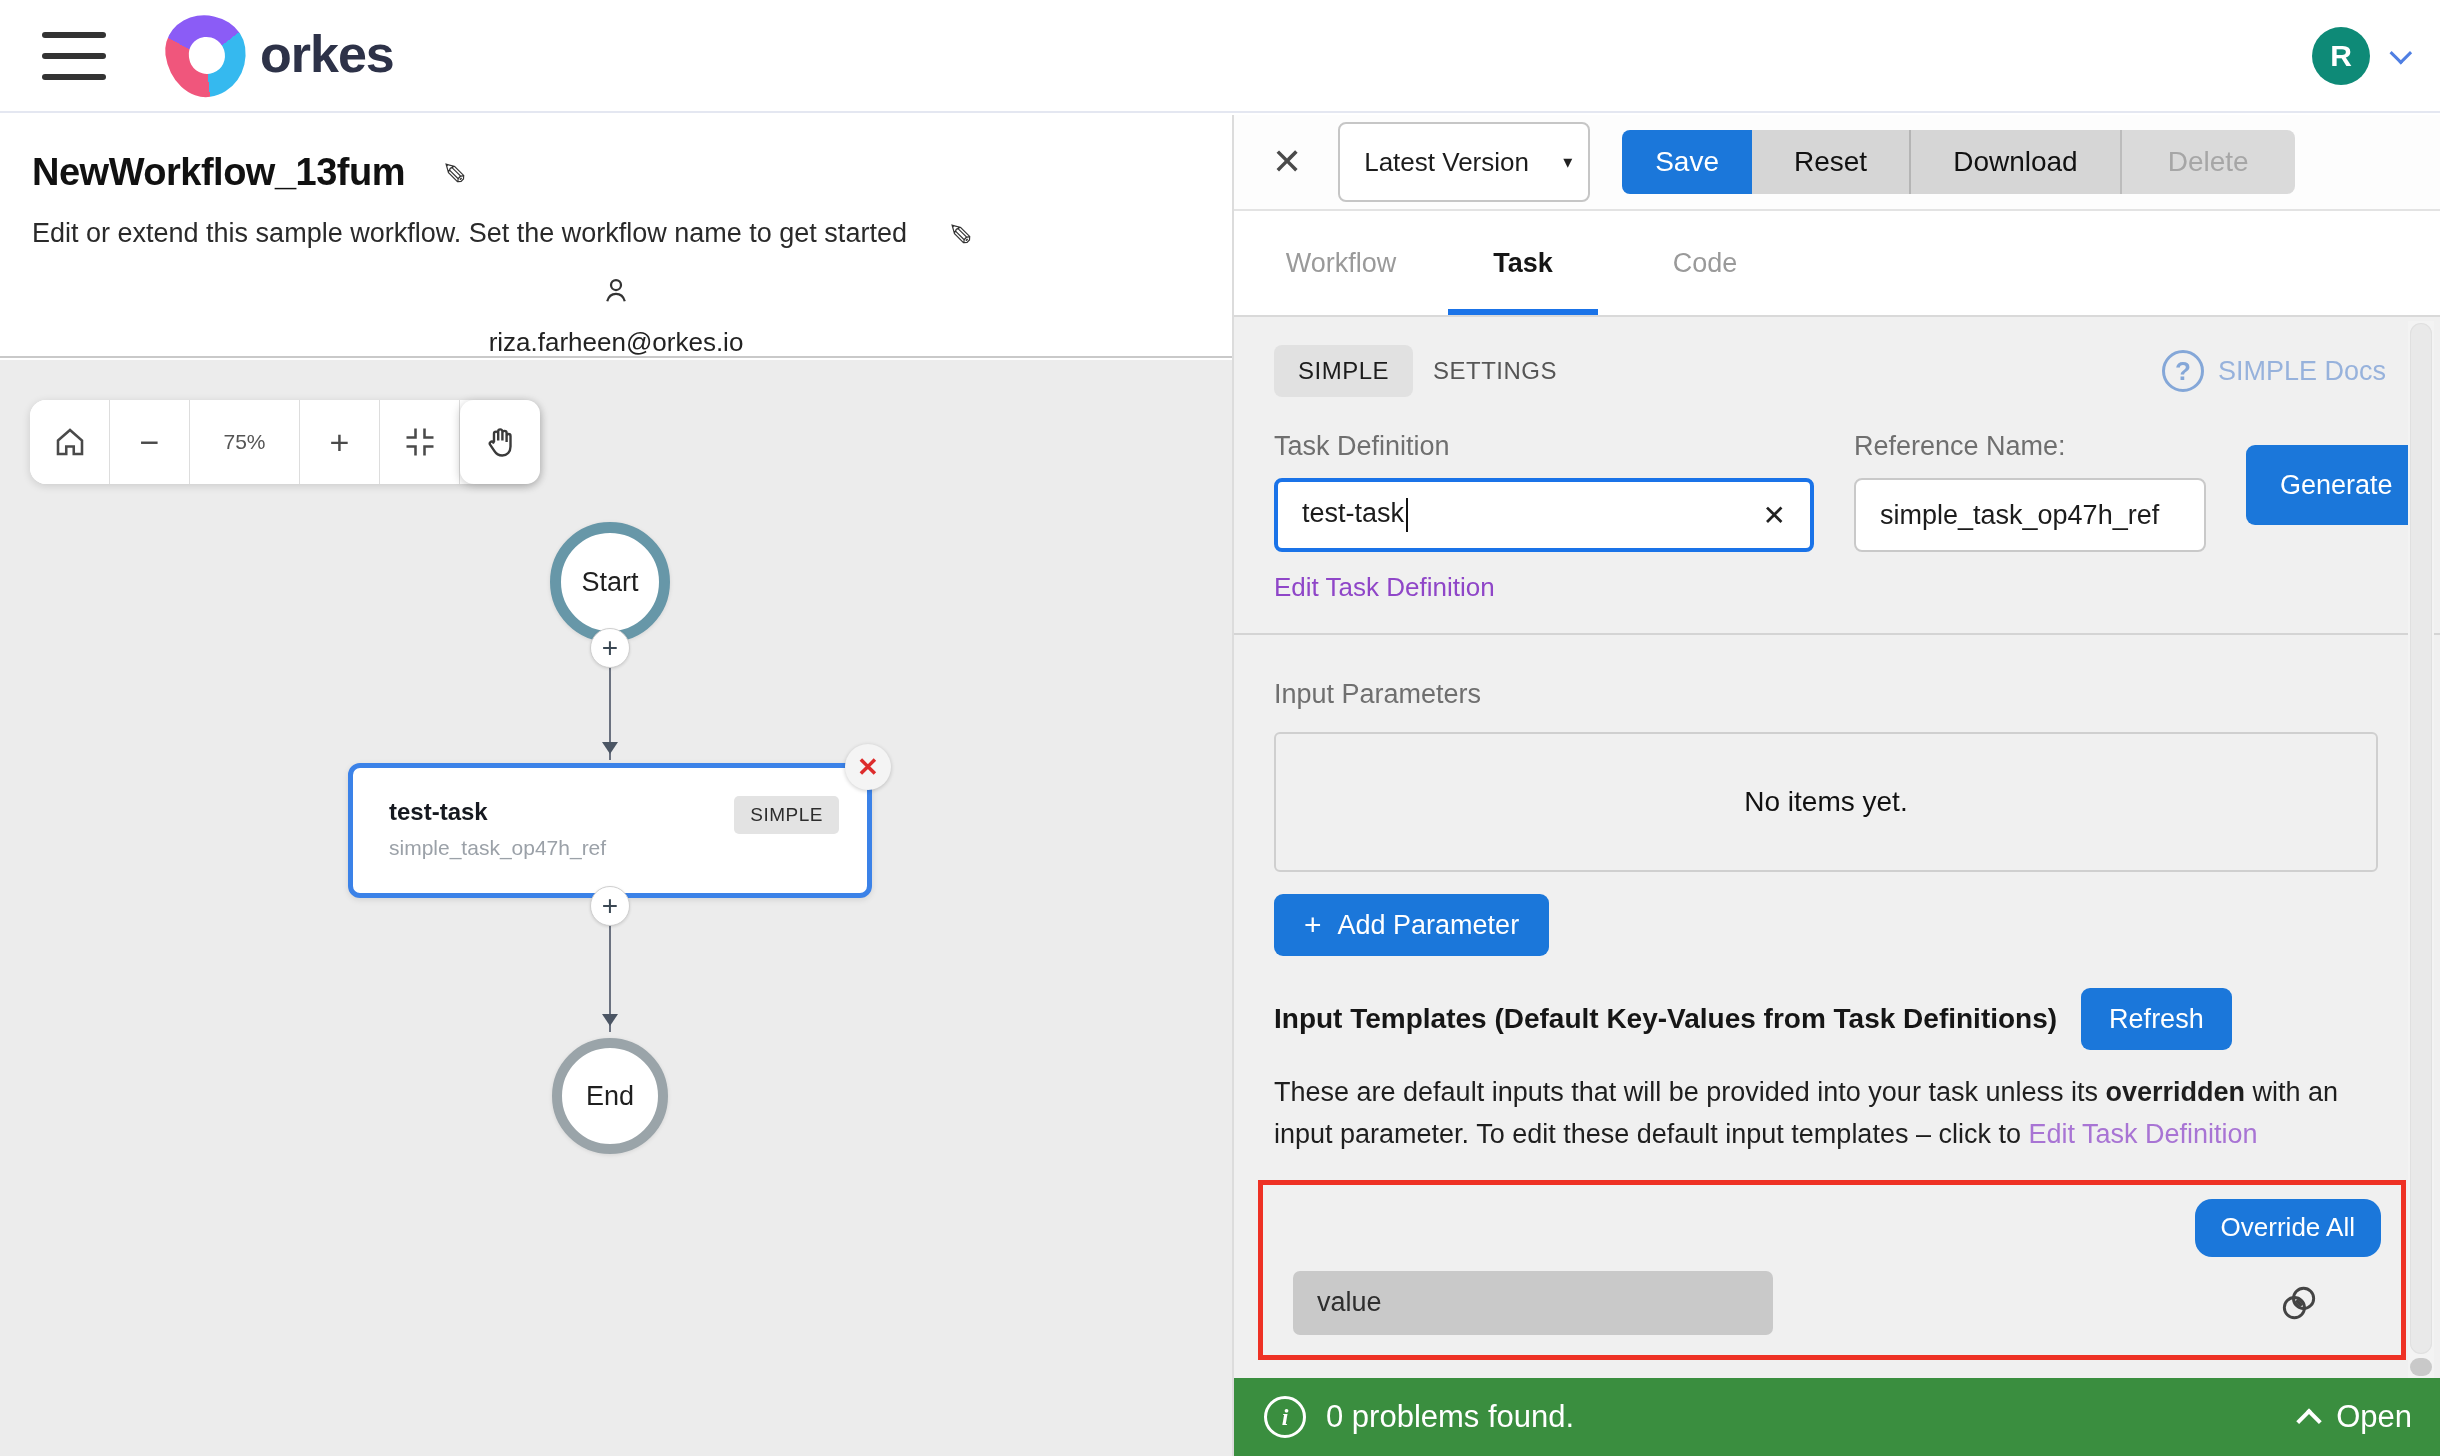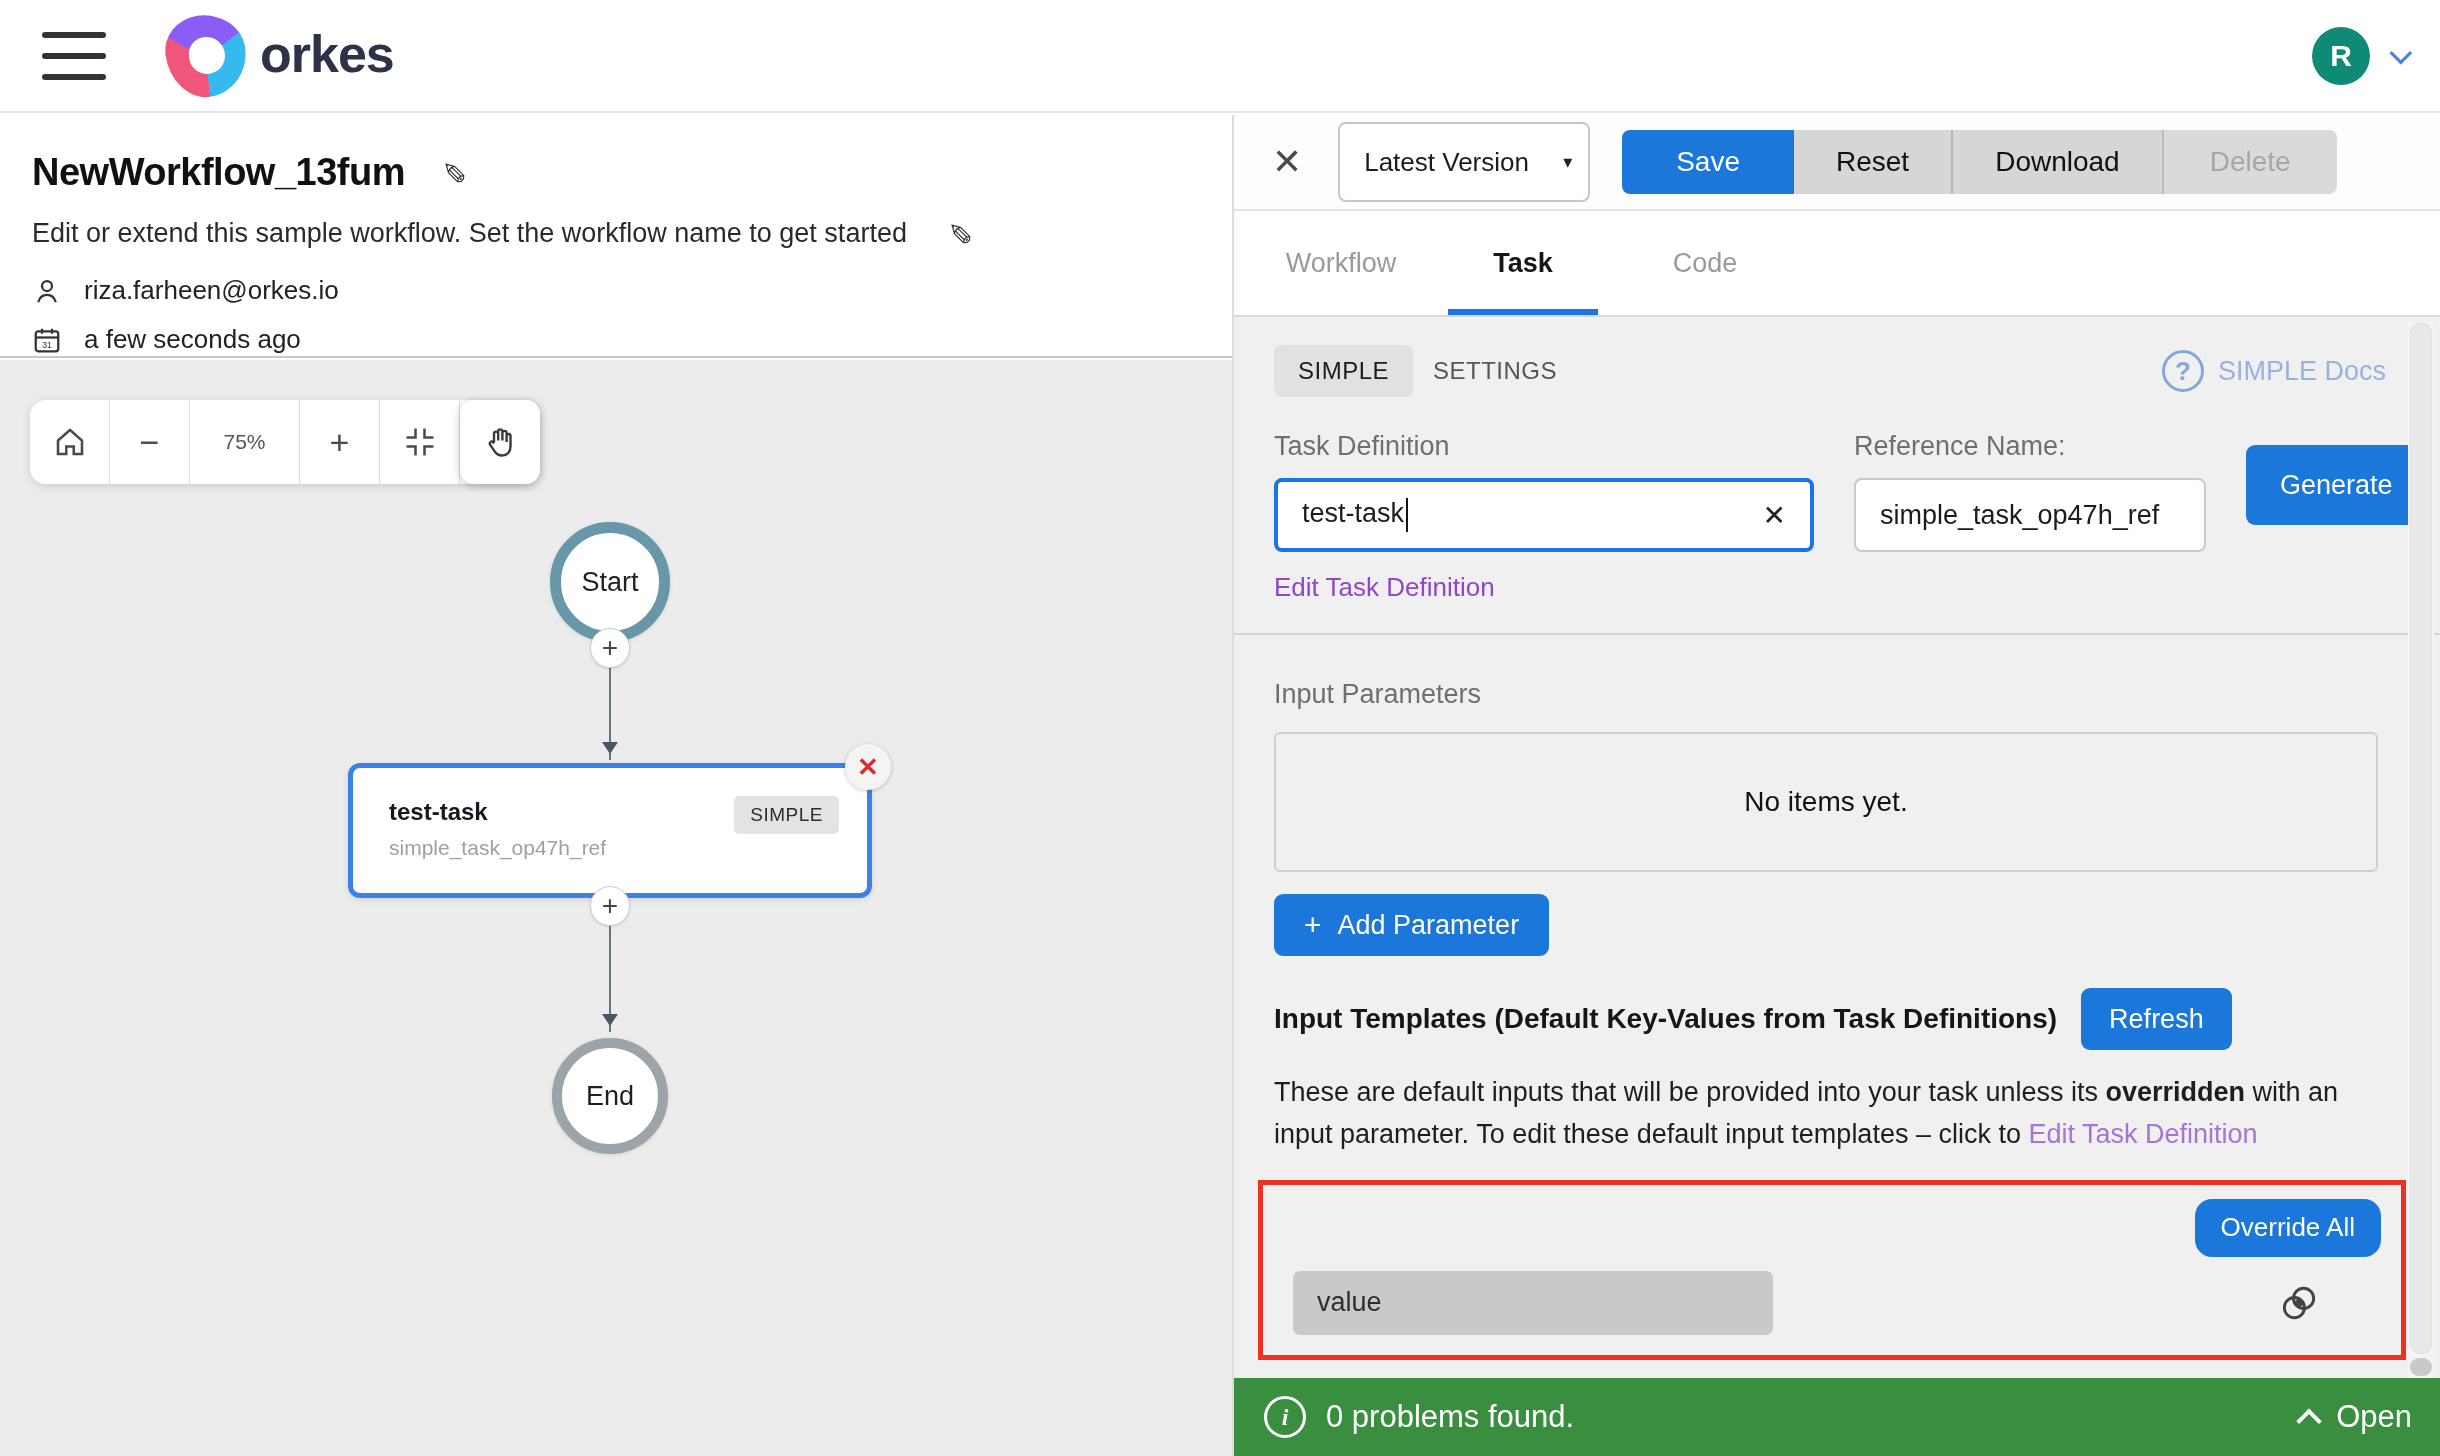--- a/index.html
+++ b/index.html
@@ -33,21 +33,21 @@
 
   
   .info { position:absolute; left:0; top:115px; width:1232px; height:243px; background:#fff;
     border-bottom:2px solid #c9c9c9; padding:36px 32px 0 32px; }
   .title-row { display:flex; align-items:center; gap:36px; }
   .wf-title { font-size:38px; font-weight:700; color:#111; letter-spacing:-0.5px; }
   .pencil { font-size:30px; color:#333; cursor:pointer; transform:rotate(90deg) scaleX(-1); display:inline-block; }
   .subtitle-row { display:flex; align-items:center; gap:40px; margin-top:22px; }
   .wf-subtitle { font-size:27px; color:#2a2a2a; }
   .meta-row { display:flex; align-items:center; gap:22px; margin-top:18px; color:#222; font-size:26px; }
-  .meta-row.first { margin-top:24px; }
+  .meta-row.first { margin-top:24px;flex-direction:column; }
   .micon { width:30px; height:30px; flex:0 0 auto; color:#333; }
 
   
   .canvas { position:absolute; left:0; top:360px; width:1232px; height:1096px; background:#ececec; }
   .zoombar { position:absolute; left:30px; top:40px; height:84px; display:flex;
     border-radius:16px; box-shadow:0 2px 8px rgba(0,0,0,.14); background:#fff; }
   .zbtn { width:80px; height:84px; background:#fff; border:none; border-right:1px solid #ddd;
     display:flex; align-items:center; justify-content:center; font-size:34px; color:#4a4a4a; cursor:pointer; }
   .zbtn:first-child { border-radius:16px 0 0 16px; }
   .zbtn.wide { width:110px; font-size:21px; color:#555; }
@@ -81,21 +81,21 @@
     background:#f0f0f0; border-left:2px solid #dcdcdc; }
   .panel-head { height:96px; background:#fdfdfd; border-bottom:2px solid #e3e3e3;
     display:flex; align-items:center; padding:0 0 0 28px; }
   .close-x { font-size:36px; color:#4a4a4a; background:none; border:none; cursor:pointer; padding:0 10px; }
   .version-dd { margin-left:26px; width:252px; height:80px; background:#fff; border:2px solid #c6c6c6;
     border-radius:8px; display:flex; align-items:center; justify-content:space-between;
     padding:0 16px 0 24px; font-size:26px; color:#1c1c1c; cursor:pointer; }
   .version-dd .caret { font-size:18px; color:#222; }
   .btn-group { display:flex; margin-left:32px; height:64px; border-radius:8px; overflow:hidden; }
   .btn-group button { border:none; font-size:28px; cursor:pointer; height:64px; }
-  .btn-save { background:#1b77da; color:#fff; padding:0 54px; }
+  .btn-save { background:#1b77da; color:#fff; padding:0 33px; }
   .btn-reset { background:#d6d6d6; color:#111; padding:0 42px; }
   .btn-download { background:#d6d6d6; color:#111; padding:0 42px; border-left:2px solid #b5b5b5 !important; }
   .btn-delete { background:#dadada; color:#a6a6a6; padding:0 46px; border-left:2px solid #bcbcbc !important; cursor:default; }
 
   .panel-tabs { height:106px; background:#fff; border-bottom:2px solid #d9d9d9;
     display:flex; align-items:stretch; padding-left:16px; }
   .ptab { width:182px; display:flex; align-items:center; justify-content:center;
     font-size:27px; color:#9a9a9a; cursor:pointer; position:relative; }
   .ptab.active { color:#161616; font-weight:700; }
   .ptab.active::after { content:""; position:absolute; left:16px; right:16px; bottom:0; height:6px; background:#1a73e8; }

